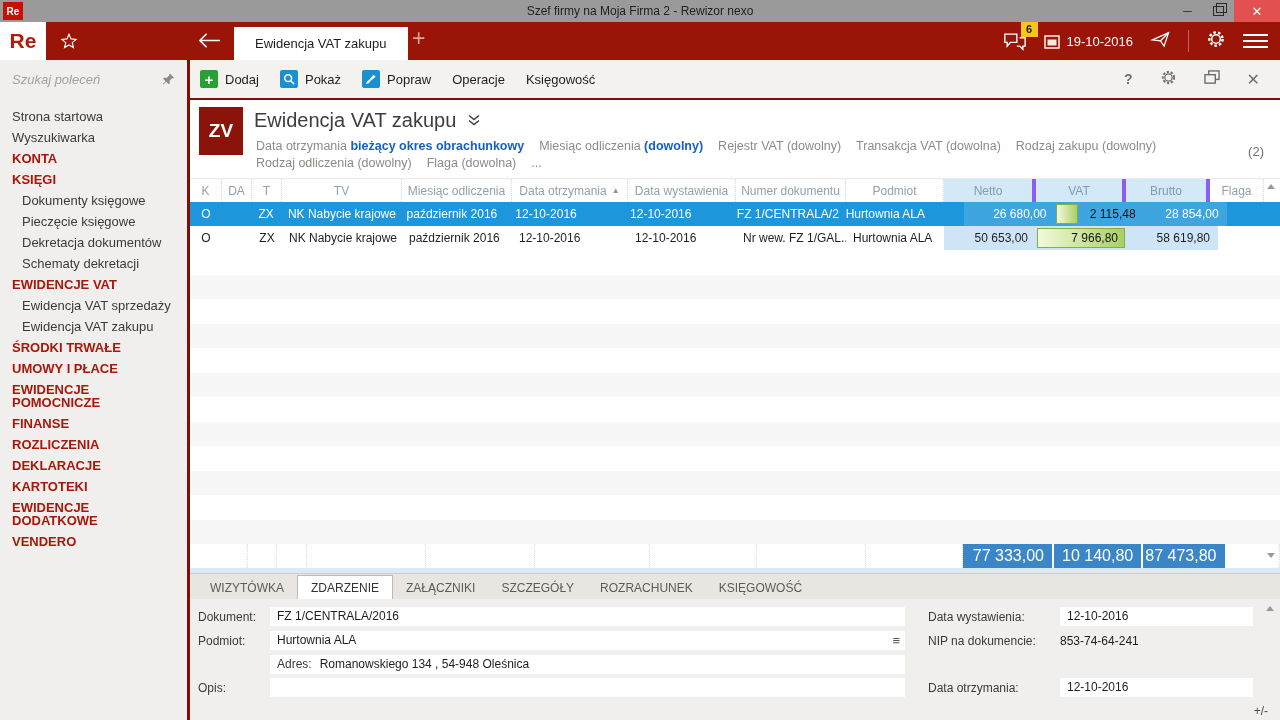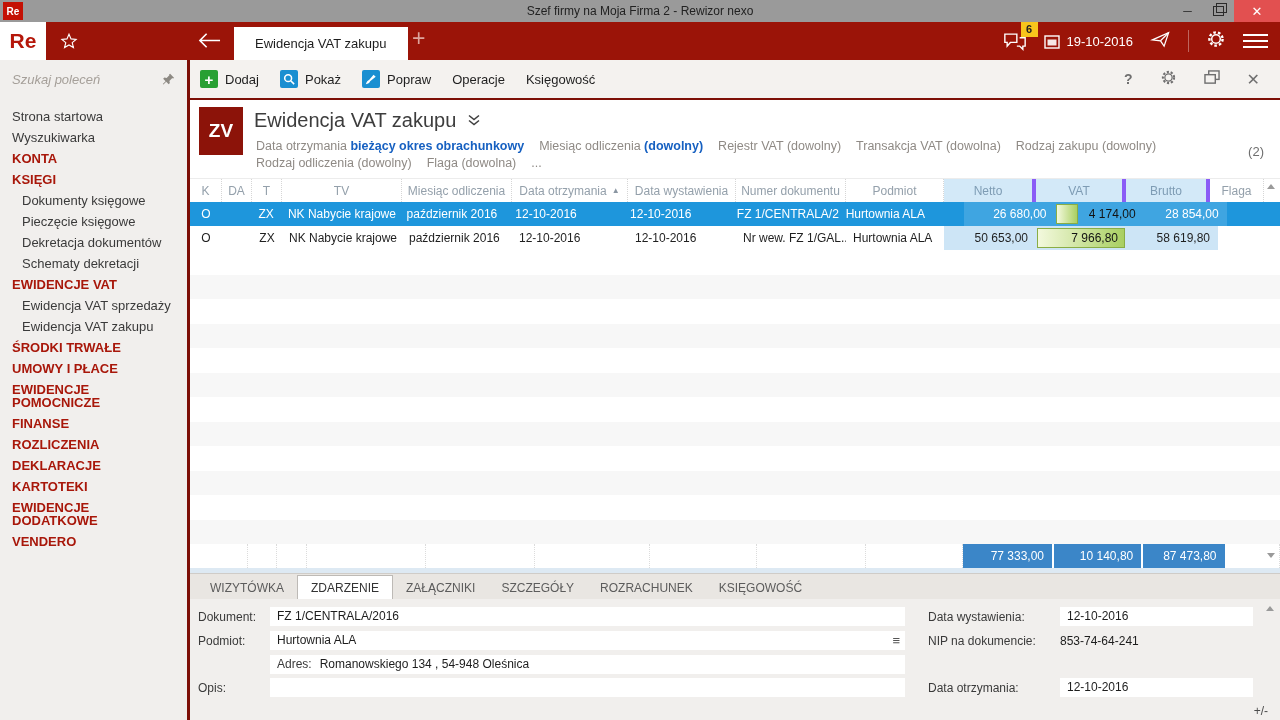--- a/index.html
+++ b/index.html
@@ -88,21 +88,21 @@
   .gc.center{justify-content:center;padding-left:0;}
   .gc.numv{justify-content:flex-end;padding-right:8px;padding-left:0;background:#cde5f6;}
   .g-row.selected{background:#1e96dc;color:#fff;}
   .g-row.selected .gc.numv{background:rgba(255,255,255,.15);}
   .vatc{position:relative;}
   .vat-bar{position:absolute;left:1px;top:2px;bottom:2px;box-sizing:border-box;
       background:linear-gradient(to right,#f3f9dd,#a9cf62);border:1px solid #89ad45;}
   .vat-val{position:relative;z-index:1;color:#131313;}
   .stripe{height:24.5px;}
   .stripe.alt{background:#f7f7f7;}
-  .totals{display:flex;height:24px;font-size:12px;padding-left:26px;}
+  .totals{display:flex;height:24px;font-size:16px;padding-left:26px;}
   .tc{box-sizing:border-box;height:100%;border-right:1px dotted #dcdcdc;}
   .tc.numt{background:#3b86c8;color:#fff;display:flex;align-items:center;justify-content:flex-end;
       padding-right:8px;border-right:2px solid #fff;}
   .gap-strip{height:5px;background:#dde9f3;}
 
   
   .btabs{height:26px;background:#e9e6e2;display:flex;align-items:stretch;padding-left:7px;
       border-top:1px solid #cfccc8;box-sizing:border-box;}
   .btab{display:flex;align-items:center;padding:0 13px;font-size:12px;color:#5c5c5c;margin-top:2px;}
   .btab.active{background:#fff;border:1px solid #bdbab6;border-bottom:none;color:#333;margin-top:1px;}
@@ -312,21 +312,21 @@
             <div class="gc center" style="width: 30px;">ZX</div>
             <div class="gc" style="width: 120px;">NK Nabycie krajowe</div>
             <div class="gc" style="width: 110px;">październik 2016</div>
             <div class="gc" style="width: 116px;">12-10-2016</div>
             <div class="gc" style="width: 108px;">12-10-2016</div>
             <div class="gc" style="width: 110px;">FZ 1/CENTRALA/2...</div>
             <div class="gc" style="width: 98px;">Hurtownia ALA</div>
             <div class="gc numv" style="width: 92px; margin-left: 28px;">26 680,00</div>
             <div class="gc numv vatc" style="width: 90px;">
               <span class="vat-bar" style="width:25%"></span>
-              <span class="vat-val">4 174,00</span>
+              <span class="vat-val">2 115,48</span>
             </div>
             <div class="gc numv" style="width: 84px;">28 854,00</div>
             <div class="gc center" style="width: 54px;"></div>
           </div>
           <div class="g-row">
             <div class="gc center" style="width: 32px;">O</div>
             <div class="gc center" style="width: 30px;"></div>
             <div class="gc center" style="width: 30px;">ZX</div>
             <div class="gc" style="width: 120px;">NK Nabycie krajowe</div>
             <div class="gc" style="width: 110px;">październik 2016</div>

